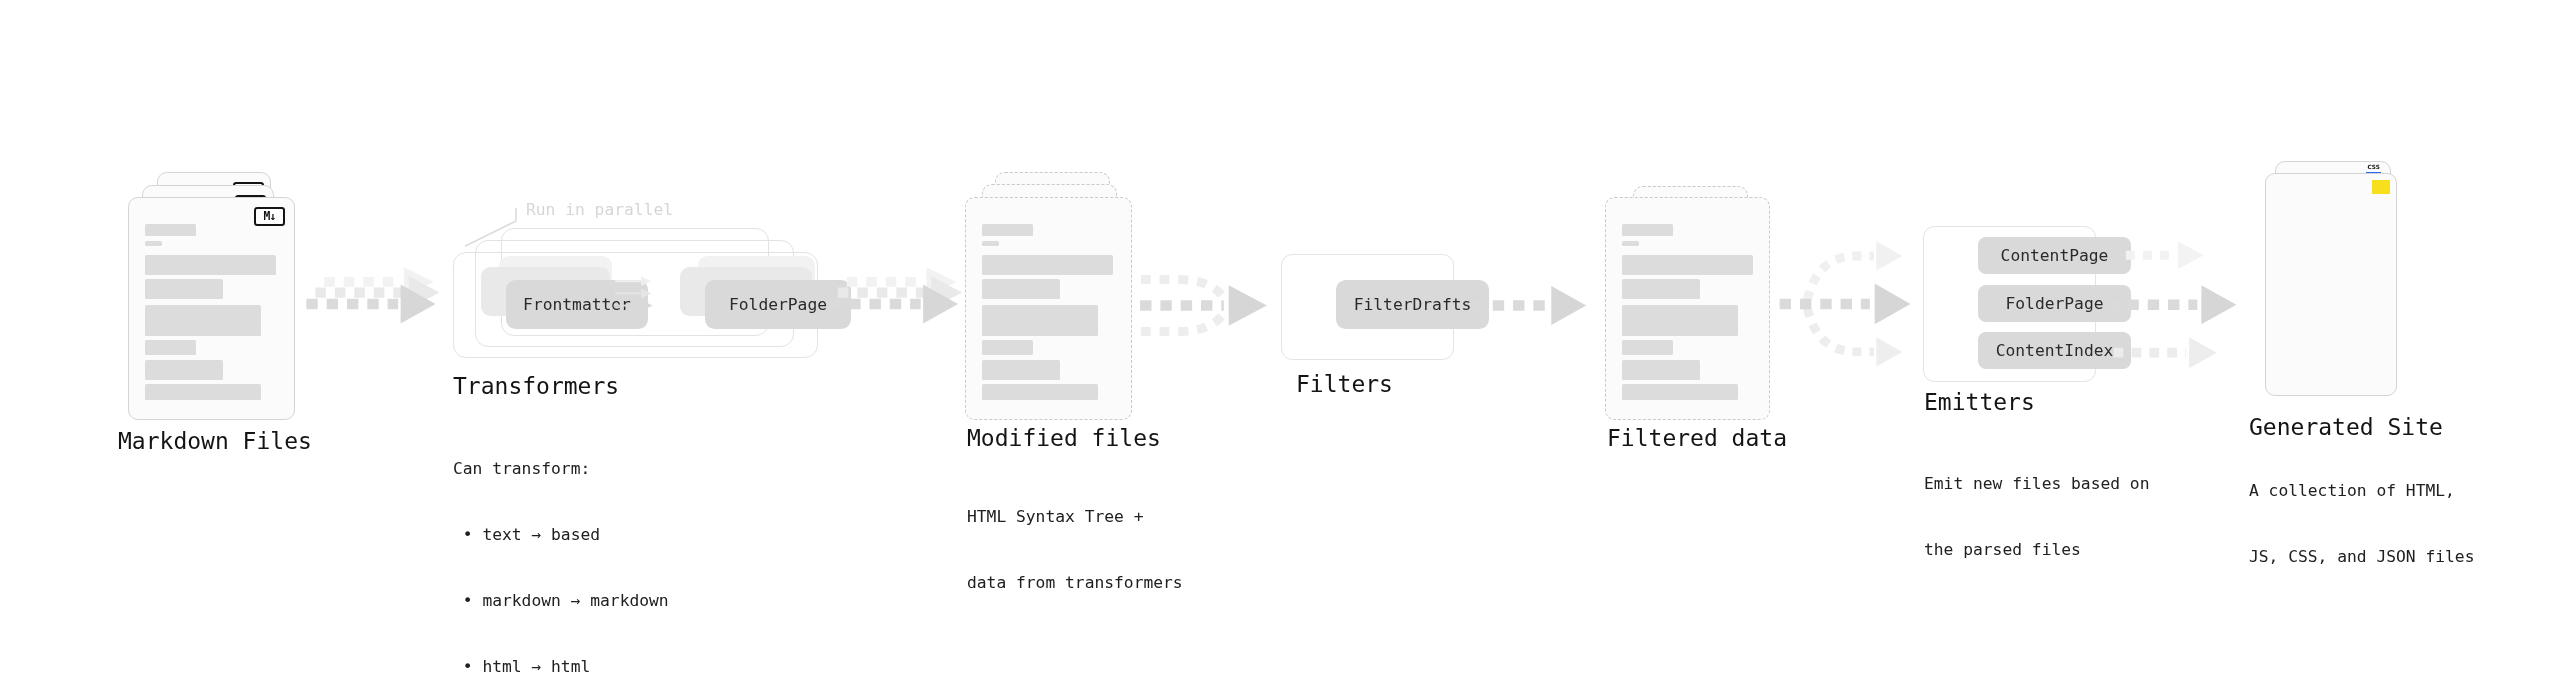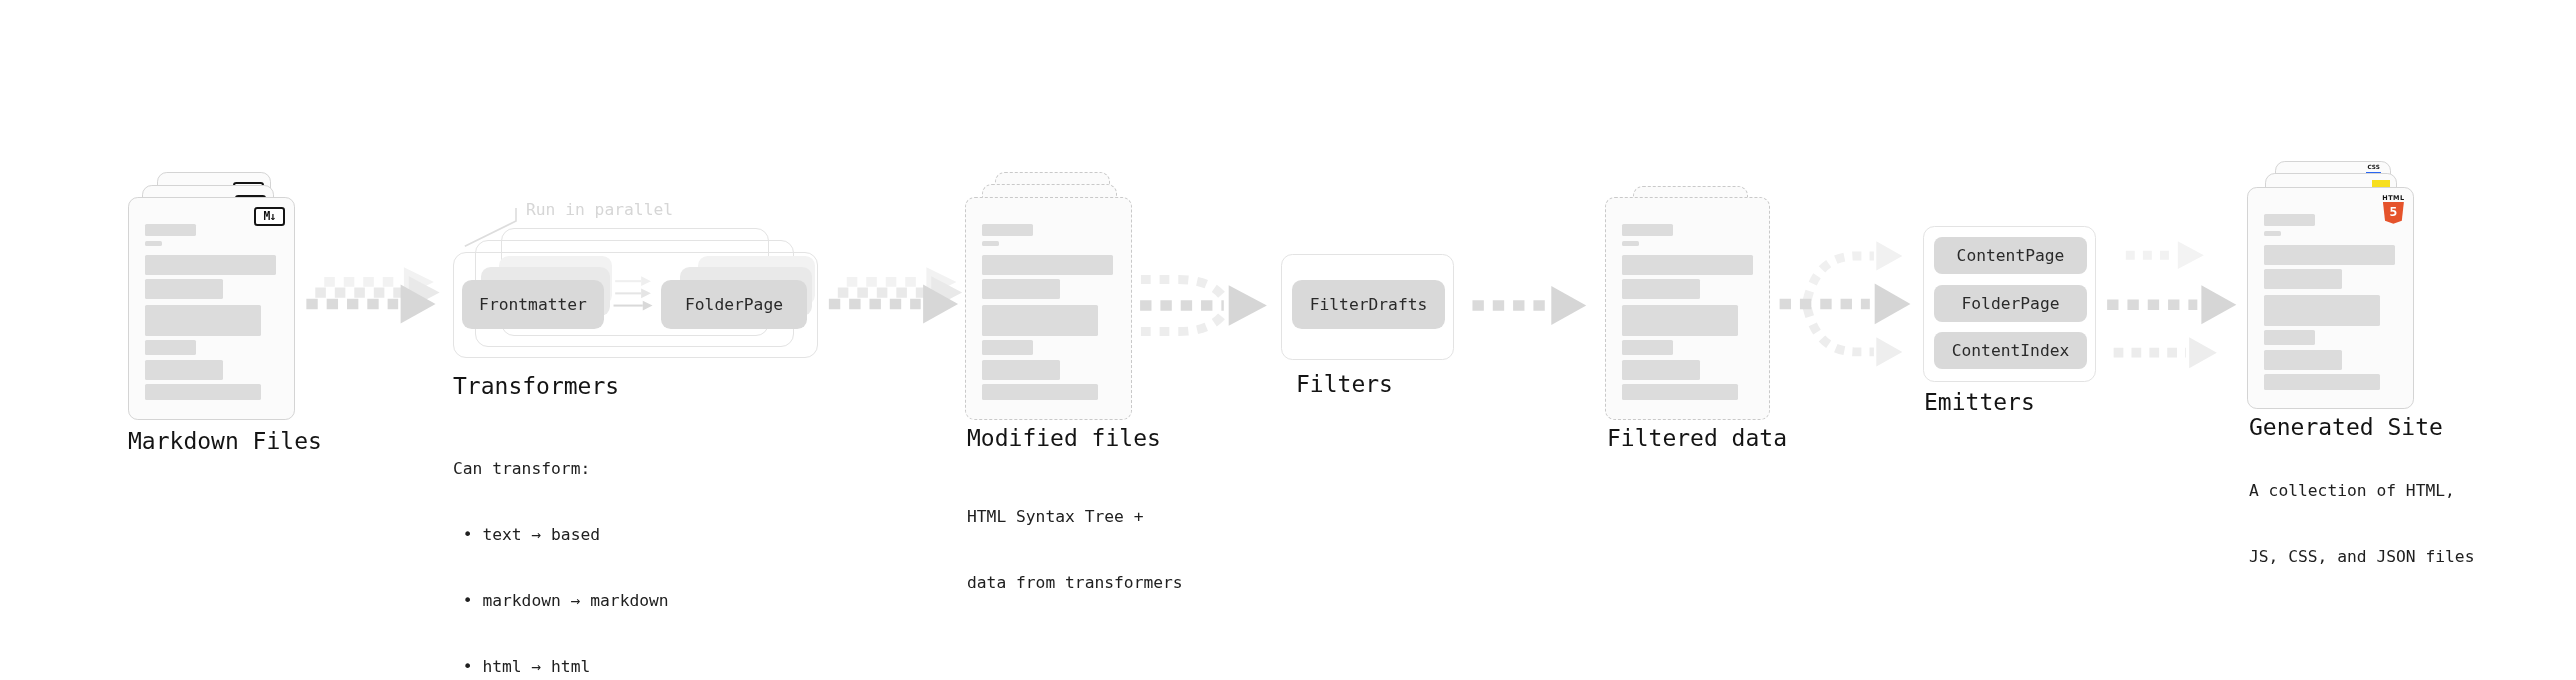--- a/index.html
+++ b/index.html
@@ -25,21 +25,21 @@
   .html5-badge .shield{width:21px;height:22px;margin:0.8px auto 0;background:#e5532b;
             clip-path:polygon(0 0,100% 0,90% 86%,50% 100%,10% 86%);
             color:#fff;font-weight:bold;font-size:13px;line-height:20.3px;text-align:center;}
 
   
   .obox{position:absolute;border:1.2px solid #e3e3e3;border-radius:13px;background:transparent;box-sizing:border-box;}
   .cbox{position:absolute;border:1.2px solid #e3e3e3;border-radius:11.4px;background:#ffffff;box-sizing:border-box;}
 
   
   .pill{position:absolute;height:49px;background:#d9d9d9;border-radius:9.8px;
-        display:flex;align-items:center;justify-content:center;font-size:16.3px;color:#2a2a2a;}
+        display:flex;align-items:center;justify-content:center;font-size:16.3px;color:#2a2a2a;margin-left:44px;}
   .pillghost{position:absolute;height:49px;border-radius:9.8px;}
   .g1{background:#e9e9e9;}
   .g2{background:#f2f2f2;}
 
   
   .label{position:absolute;font-size:23px;line-height:23px;white-space:pre;color:#141414;}
   .sub{position:absolute;font-size:16.3px;line-height:22px;white-space:pre;color:#202020;}
   .note{position:absolute;font-size:16.3px;line-height:16.3px;white-space:pre;color:#d6d6d6;}
 
   svg#arrows{position:absolute;left:0;top:0;z-index:60;pointer-events:none;}
@@ -65,21 +65,21 @@
       </div>
   <div class="bar" style="left: 16.3px; top: 26px; width: 51px; height: 12.2px;"></div>
       <div class="bar" style="left: 16.3px; top: 43px; width: 17px; height: 4.9px;"></div>
       <div class="bar" style="left: 16.3px; top: 57px; width: 131px; height: 20.3px;"></div>
       <div class="bar" style="left: 16.3px; top: 81px; width: 78px; height: 19.5px;"></div>
       <div class="bar" style="left: 16.3px; top: 107px; width: 116px; height: 31px;"></div>
       <div class="bar" style="left: 16.3px; top: 142px; width: 51px; height: 15.4px;"></div>
       <div class="bar" style="left: 16.3px; top: 162px; width: 78px; height: 20.3px;"></div>
       <div class="bar" style="left: 16.3px; top: 186px; width: 116px; height: 16.3px;"></div>
     </div>
-  <div class="label" style="left:128px;top:430px">Markdown Files</div>
+  <div class="label" style="left:118px;top:430px">Markdown Files</div>
 
   <div class="obox" style="left:501px;top:228px;width:268px;height:108px"></div>
   <div class="obox" style="left:475px;top:240px;width:319px;height:107px"></div>
   <div class="obox" style="left:453px;top:252px;width:365px;height:106px"></div>
 
   <div class="pillghost g2" style="left:499px;top:256px;width:113px"></div>
   <div class="pillghost g1" style="left:481px;top:267px;width:129px"></div>
   <div class="pill" style="left:462px;top:280px;width:142px">
       <span>Frontmatter</span>
     </div>
@@ -140,44 +140,34 @@
   <div class="pill" style="left:1934px;top:237px;width:153px;height:37px;border-radius:8.1px">
       <span>ContentPage</span>
     </div>
   <div class="pill" style="left:1934px;top:285px;width:153px;height:37px;border-radius:8.1px">
       <span>FolderPage</span>
     </div>
   <div class="pill" style="left:1934px;top:332px;width:153px;height:37px;border-radius:8.1px">
       <span>ContentIndex</span>
     </div>
   <div class="label" style="left:1924px;top:391px">Emitters</div>
+  <div class="sub" style="left:1924px;top:429px">
+    <div>Emit new files based on</div>
+    <div>the parsed files</div>
+  </div>
 
   <div class="doc solid" style="left:2275px;top:161px;width:116px;height:223px">
     <div class="css-badge">
       <div class="txt">CSS</div>
       <div class="blue"></div>
     </div>
   </div>
   <div class="doc solid" style="left:2265px;top:173px;width:132px;height:223px">
     <div class="js-badge"></div>
   </div>
-  <div class="doc solid" style="left:2247px;top:187px;width:167px;height:222px">
-    <div class="html5-badge">
-      <div class="t">HTML</div>
-      <div class="shield">5</div>
-    </div>
-  <div class="bar" style="left: 16.3px; top: 26px; width: 51px; height: 12.2px;"></div>
-      <div class="bar" style="left: 16.3px; top: 43px; width: 17px; height: 4.9px;"></div>
-      <div class="bar" style="left: 16.3px; top: 57px; width: 131px; height: 20.3px;"></div>
-      <div class="bar" style="left: 16.3px; top: 81px; width: 78px; height: 19.5px;"></div>
-      <div class="bar" style="left: 16.3px; top: 107px; width: 116px; height: 31px;"></div>
-      <div class="bar" style="left: 16.3px; top: 142px; width: 51px; height: 15.4px;"></div>
-      <div class="bar" style="left: 16.3px; top: 162px; width: 78px; height: 20.3px;"></div>
-      <div class="bar" style="left: 16.3px; top: 186px; width: 116px; height: 16.3px;"></div>
-    </div>
   <div class="label" style="left:2249px;top:416px">Generated Site</div>
   <div class="sub" style="left:2249px;top:436px">
     <div>A collection of HTML,</div>
     <div>JS, CSS, and JSON files</div>
   </div>
 
   <svg id="arrows" width="2576" height="681" viewBox="0 0 3170 838" xmlns="http://www.w3.org/2000/svg">
 
     <path d="M572,303 L635,272 L635,256" fill="none" stroke="#dddddd" stroke-width="2"></path>
 

